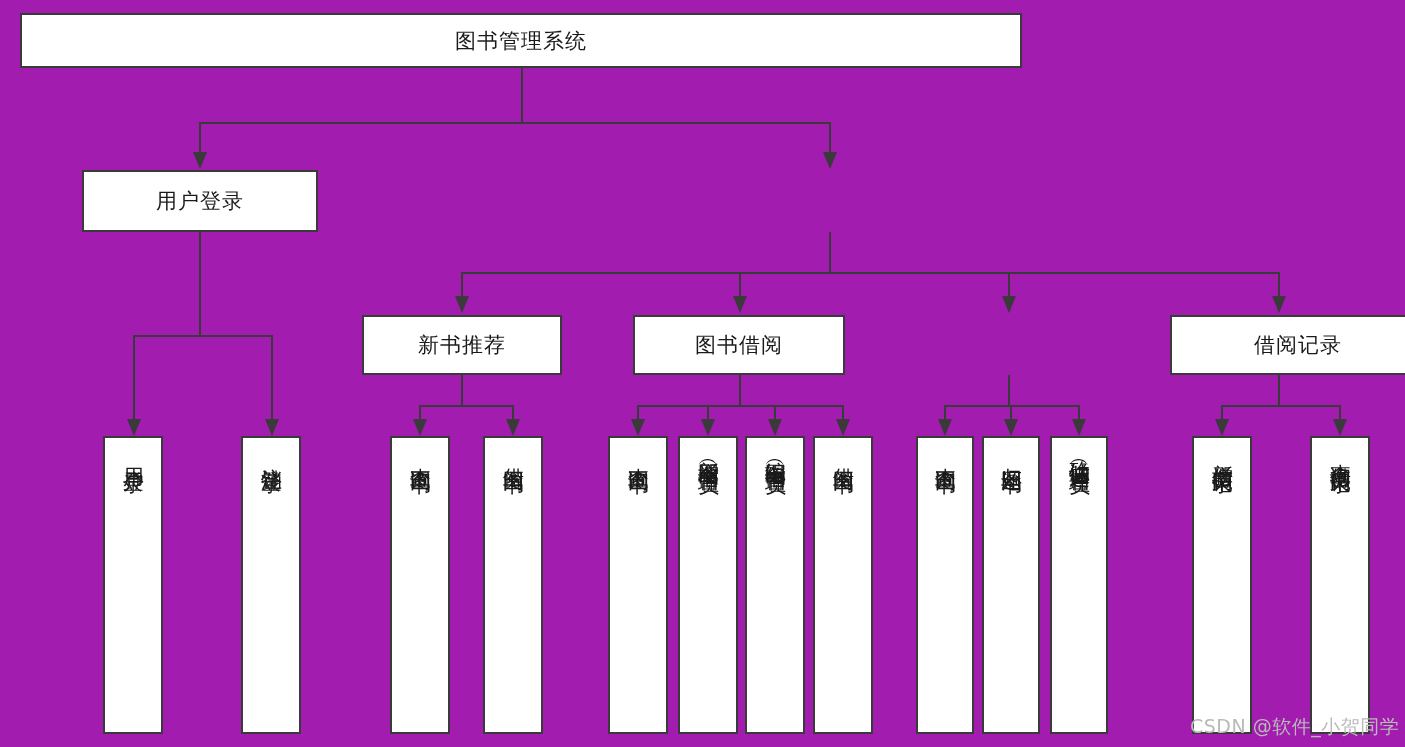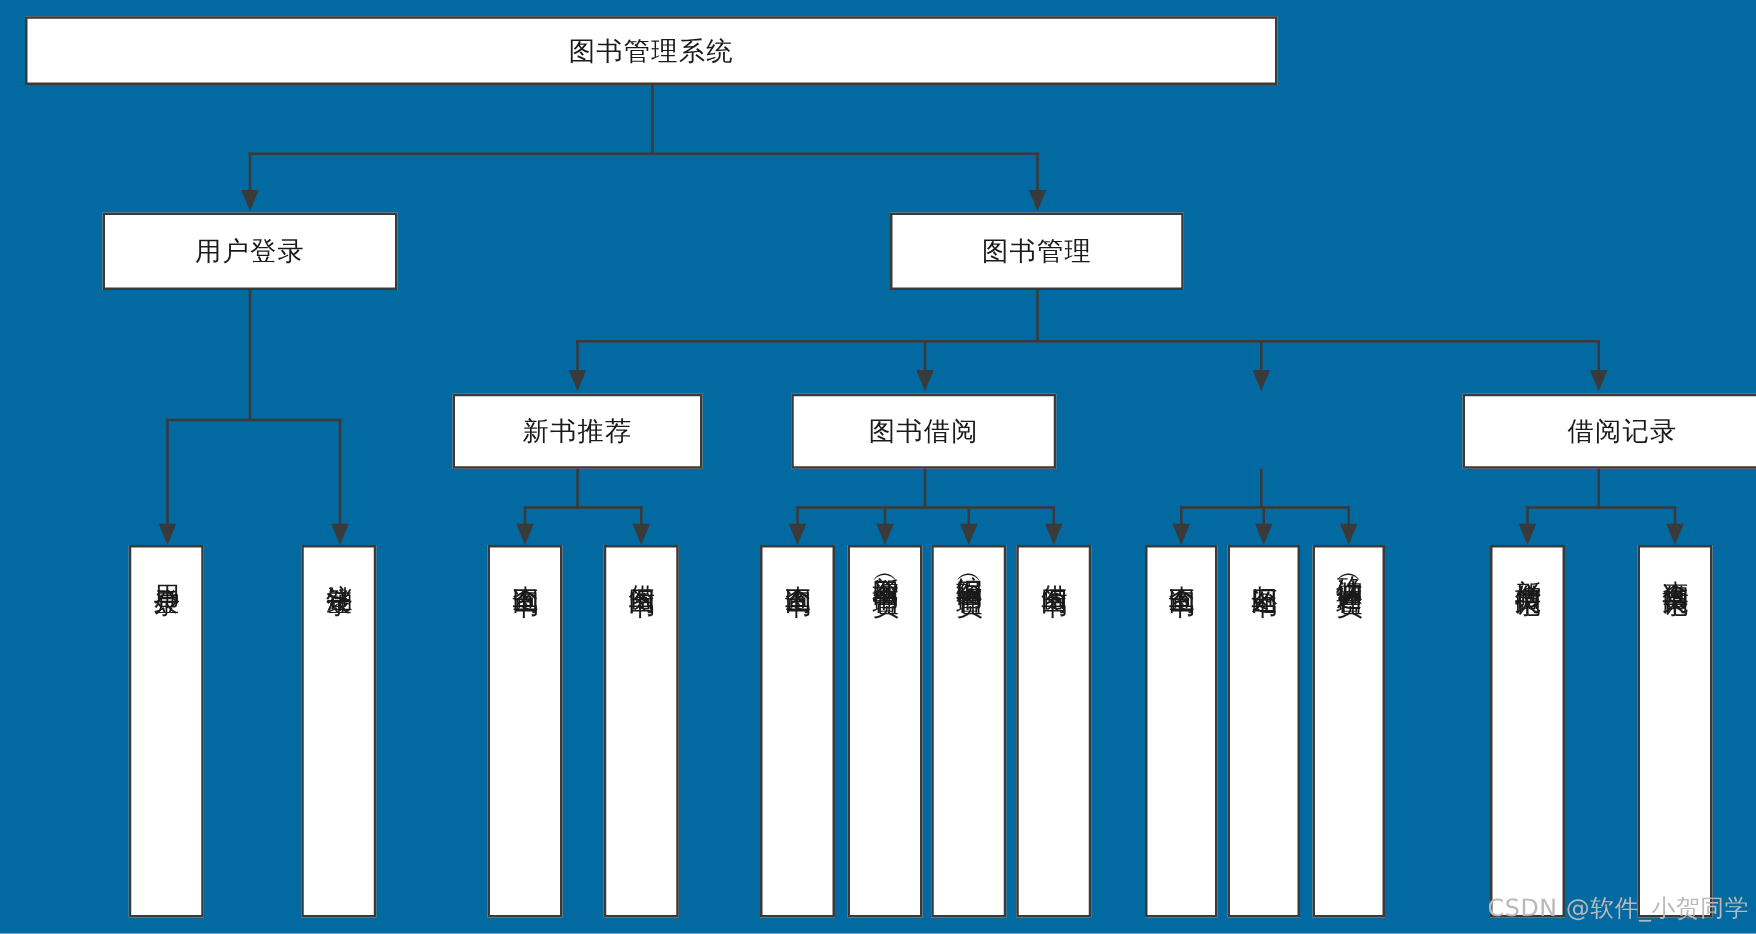--- a/index.html
+++ b/index.html
@@ -7,21 +7,21 @@
     padding: 0;
     background: #ffffff;
   }
   body {
     font-family: "DejaVu Sans", "Liberation Sans", sans-serif;
   }
   #canvas {
     position: relative;
     width: 1405px;
     height: 747px;
-    background: #0369a1;
+    background: #a21caf;
     overflow: hidden;
   }
 
   
   .node {
     position: absolute;
     box-sizing: border-box;
     border: 2px solid #3a3a3a;
     background: #ffffff;
     color: #1a1a1a;
@@ -85,23 +85,20 @@
 
   <div class="ln v" style="left:521px; top:68px; height:56px;"></div>
   <div class="ln h" style="left:199px; top:122px; width:632px;"></div>
   <div class="ln v" style="left:199px; top:122px; height:32px;"></div>
   <div class="arrow" style="left:193px; top:152px;"></div>
   <div class="ln v" style="left:829px; top:122px; height:32px;"></div>
   <div class="arrow" style="left:823px; top:152px;"></div>
 
   <div class="node h" style="left:82px; top:170px; width:236px; height:62px;">
     <span>用户登录</span>
-  </div>
-  <div class="node h" style="left:712px; top:170px; width:235px; height:62px;">
-    <span>图书管理</span>
   </div>
 
   <div class="ln v" style="left:199px; top:232px; height:105px;"></div>
   <div class="ln h" style="left:133px; top:335px; width:140px;"></div>
   <div class="ln v" style="left:133px; top:335px; height:86px;"></div>
   <div class="arrow" style="left:127px; top:419px;"></div>
   <div class="ln v" style="left:271px; top:335px; height:86px;"></div>
   <div class="arrow" style="left:265px; top:419px;"></div>
 
   <div class="ln v" style="left:829px; top:232px; height:42px;"></div>

